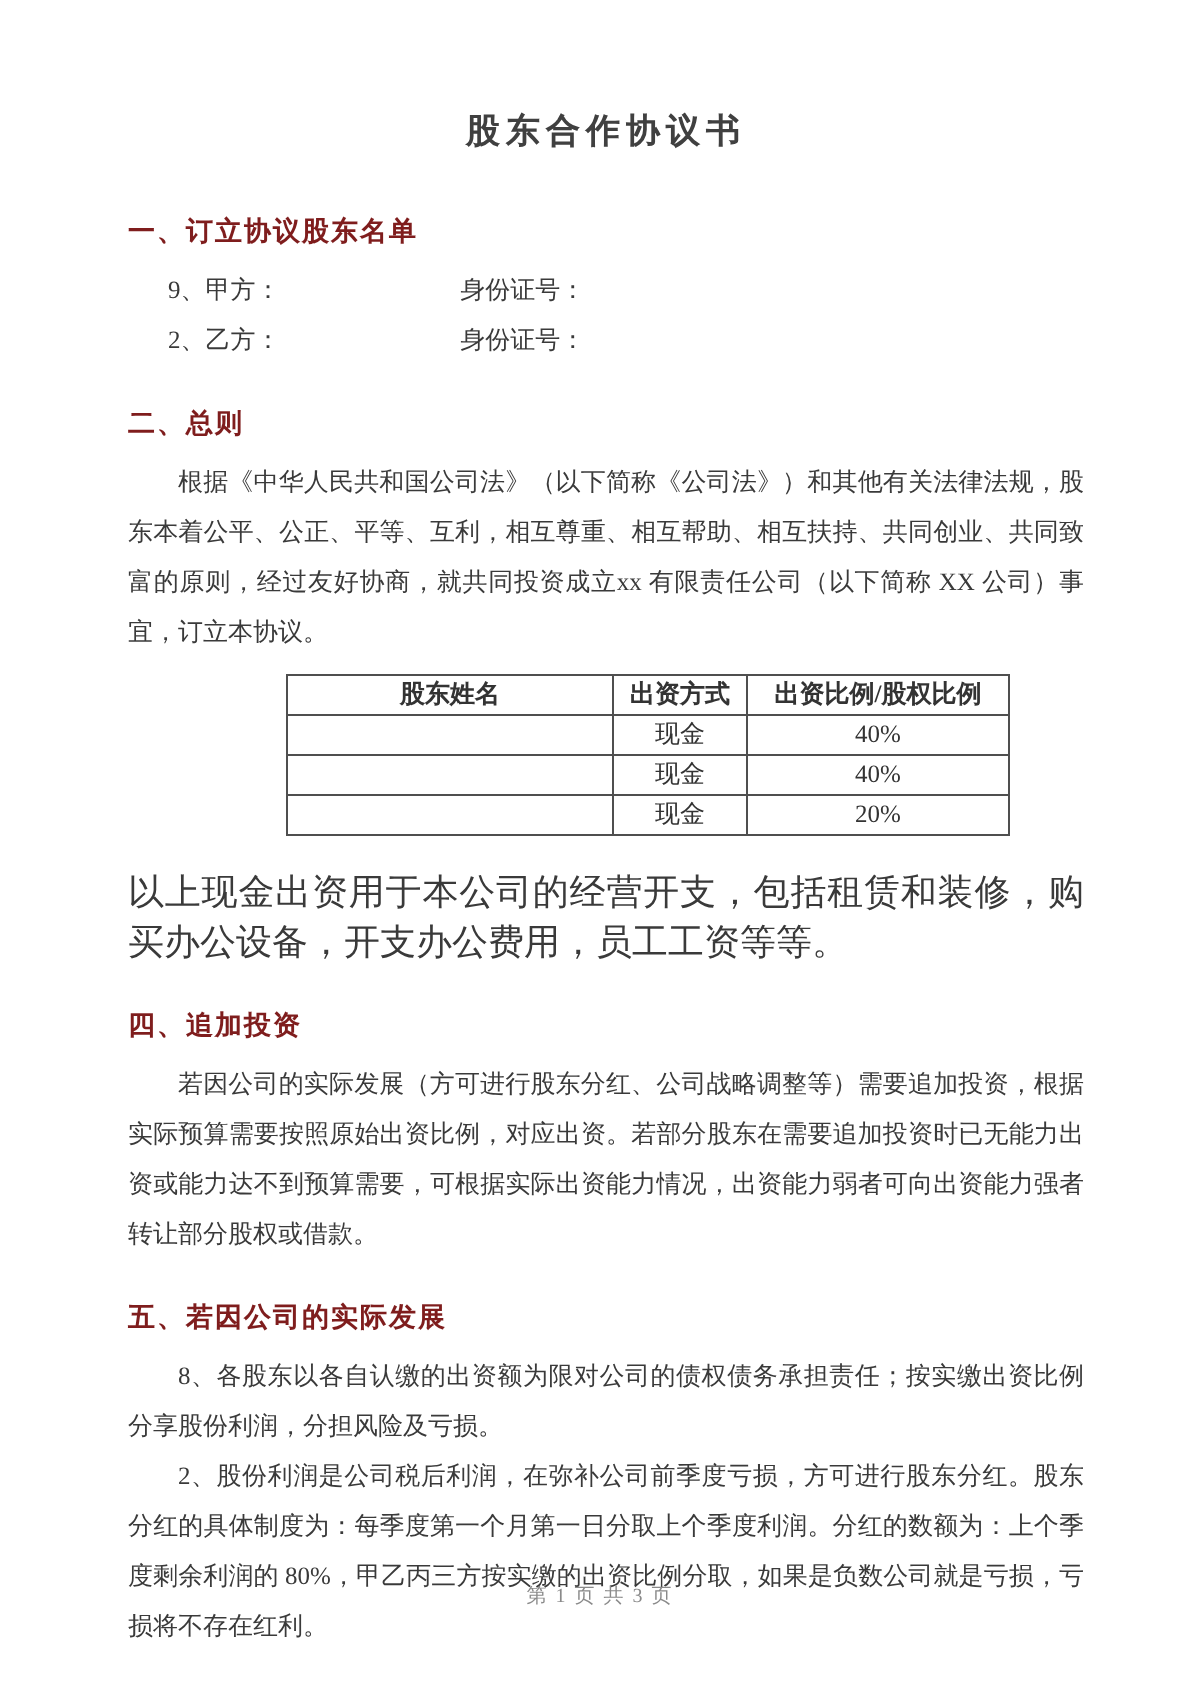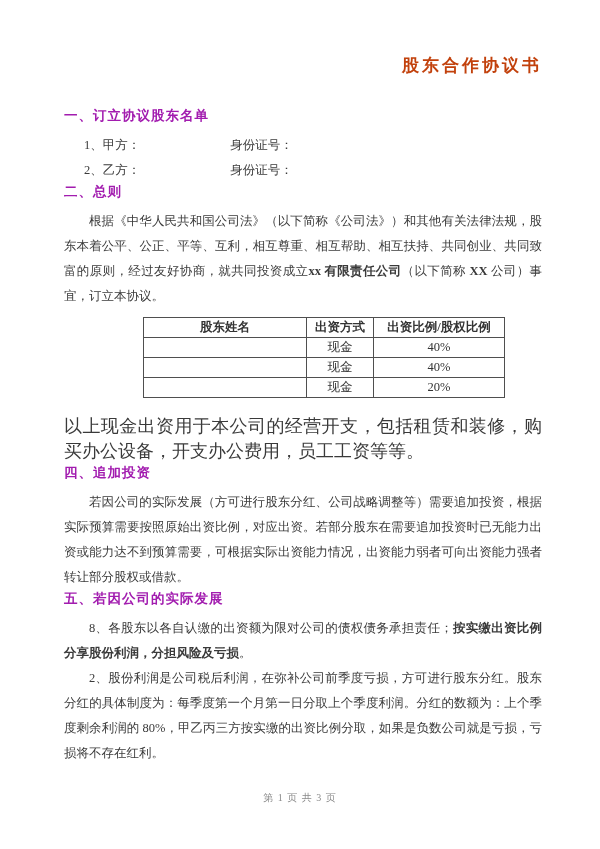--- a/index.html
+++ b/index.html
@@ -10,32 +10,32 @@
     margin: 0 auto;
     background: #ffffff;
     box-sizing: border-box;
     padding: 50px 58px 0 64px;
     font-family: "Liberation Serif", "DejaVu Serif", serif;
     color: #3a3a3a;
     overflow: hidden;
   }
   .doc-title {
     margin: 4px 0 30px 0;
-    text-align: right;
+    text-align: center;
     font-size: 17px;
     font-weight: bold;
     letter-spacing: 3px;
-    color: #c2410c;
+    color: #404040;
   }
   .sec-heading {
-    margin: 0 0 8px 0;
+    margin: 20px 0 8px 0;
     font-size: 13.5px;
     font-weight: bold;
     letter-spacing: 1px;
-    color: #a21caf;
+    color: #7f1d1d;
   }
   .party-row {
     padding-left: 20px;
     font-size: 12.5px;
     line-height: 25px;
   }
   .party-label {
     display: inline-block;
     width: 143px;
   }
@@ -47,21 +47,21 @@
     text-align: justify;
     text-indent: 2em;
   }
   .note {
     margin: 10px 0 0 0;
     font-size: 18px;
     line-height: 25px;
     text-align: justify;
     text-indent: 0;
   }
-  .bold { font-weight: bold; }
+  .bold { font-weight: normal; }
   table.contribution {
     border-collapse: collapse;
     margin: 8px 0 16px 79px;
     font-size: 12.5px;
     color: #333;
   }
   table.contribution th, table.contribution td {
     border: 1px solid #4f4f4f;
     text-align: center;
     padding: 0 6px;
@@ -84,21 +84,21 @@
 </style>
 </head>
 <body>
 
 <div class="page">
 
   <h1 class="doc-title">股东合作协议书</h1>
 
   <h2 class="sec-heading">一、订立协议股东名单</h2>
   <div class="party-row">
-    <span class="party-label">1、甲方：</span>
+    <span class="party-label">9、甲方：</span>
     <span class="party-id">身份证号：</span>
   </div>
   <div class="party-row">
     <span class="party-label">2、乙方：</span>
     <span class="party-id">身份证号：</span>
   </div>
 
   <h2 class="sec-heading">二、总则</h2>
   <p class="para"><span>根据《中华人民共和国公司法》（以下简称《公司法》）和其他有关法律法规，股东本着公平、公正、平等、互利，相互尊重、相互帮助、相互扶持、共同创业、共同致富的原则，经过友好协商，就共同投资成立</span><span class="bold">xx 有限责任公司</span><span>（以下简称 </span><span class="bold">XX</span><span> 公司）事宜，订立本协议。</span></p>
 

